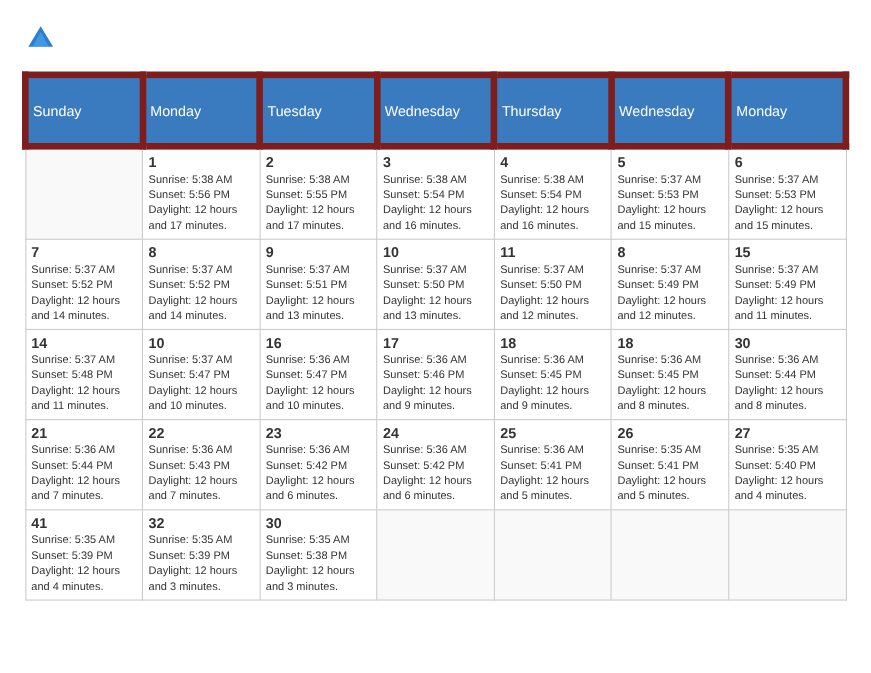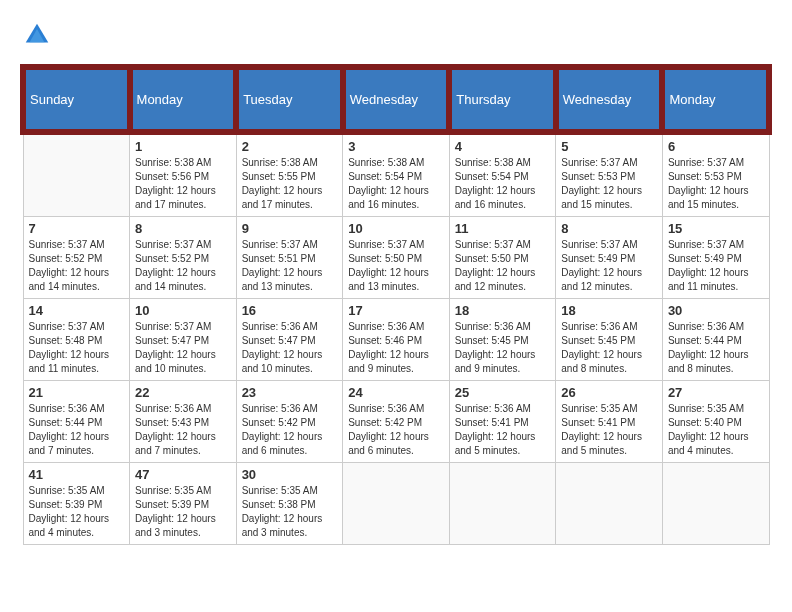--- a/index.html
+++ b/index.html
@@ -309,21 +309,21 @@
       </tr>
       <tr>
         <td>
           <span class="day-number">41</span>
           <div class="day-info" style="white-space: pre-line;">Sunrise: 5:35 AM
 Sunset: 5:39 PM
 Daylight: 12 hours
 and 4 minutes.</div>
         </td>
         <td>
-          <span class="day-number">47</span>
+          <span class="day-number">32</span>
           <div class="day-info" style="white-space: pre-line;">Sunrise: 5:35 AM
 Sunset: 5:39 PM
 Daylight: 12 hours
 and 3 minutes.</div>
         </td>
         <td>
           <span class="day-number">30</span>
           <div class="day-info" style="white-space: pre-line;">Sunrise: 5:35 AM
 Sunset: 5:38 PM
 Daylight: 12 hours

